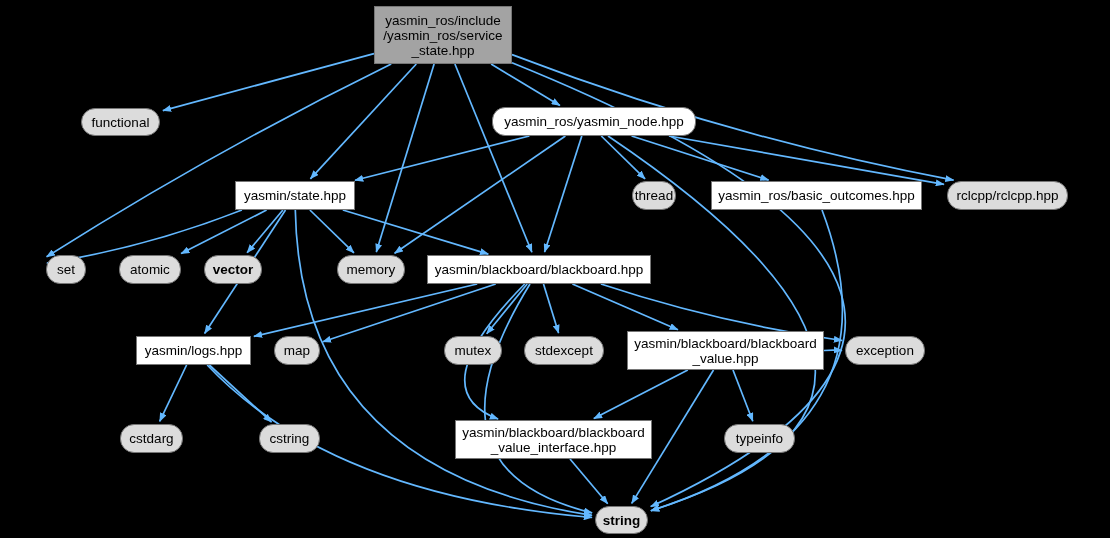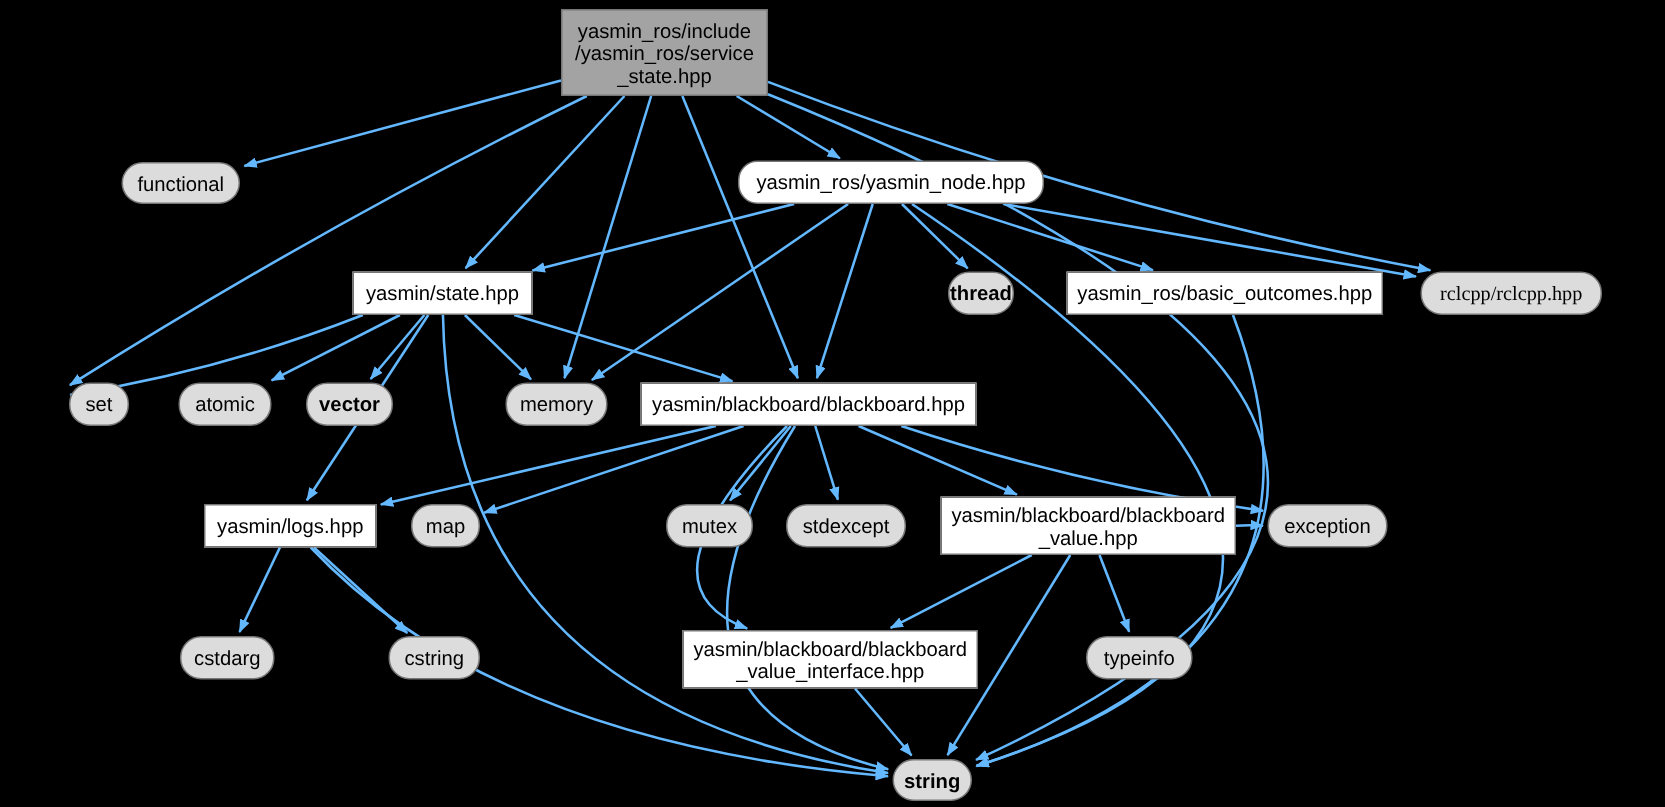--- a/index.html
+++ b/index.html
@@ -66,23 +66,23 @@
         <path d="M570.0,459.0 Q588.9,481.4 607.7,503.7"></path>
       </g>
   </svg>
   <div id="nodes">
       <div class="node root" style="left: 374px; top: 6px; width: 138px; height: 58px;">yasmin_ros/include
 /yasmin_ros/service
 _state.hpp</div>
       <div class="node gray" style="left: 81px; top: 108px; width: 79px; height: 28px;">functional</div>
       <div class="node white" style="left: 492px; top: 107px; width: 204px; height: 29px; border-radius: 13px;">yasmin_ros/yasmin_node.hpp</div>
       <div class="node white" style="left: 235px; top: 181px; width: 120px; height: 29px;">yasmin/state.hpp</div>
-      <div class="node gray" style="left: 632px; top: 181px; width: 44px; height: 29px; font-weight: bold;">thread</div>
+      <div class="node gray" style="left: 632px; top: 181px; width: 44px; height: 29px;">thread</div>
       <div class="node white" style="left: 711px; top: 181px; width: 211px; height: 29px;">yasmin_ros/basic_outcomes.hpp</div>
-      <div class="node gray" style="left: 947px; top: 181px; width: 121px; height: 29px; font-family: Liberation Serif, serif;">rclcpp/rclcpp.hpp</div>
+      <div class="node gray" style="left: 947px; top: 181px; width: 121px; height: 29px;">rclcpp/rclcpp.hpp</div>
       <div class="node gray" style="left: 4px; top: 255px; width: 40px; height: 29px; margin-left: 42px;">set</div>
       <div class="node gray" style="left: 119px; top: 255px; width: 62px; height: 29px;">atomic</div>
       <div class="node gray" style="left: 204px; top: 255px; width: 58px; height: 29px; font-weight: bold;">vector</div>
       <div class="node gray" style="left: 337px; top: 255px; width: 68px; height: 29px;">memory</div>
       <div class="node white" style="left: 427px; top: 255px; width: 224px; height: 29px;">yasmin/blackboard/blackboard.hpp</div>
       <div class="node white" style="left: 136px; top: 336px; width: 115px; height: 29px;">yasmin/logs.hpp</div>
       <div class="node gray" style="left: 274px; top: 336px; width: 46px; height: 29px;">map</div>
       <div class="node gray" style="left: 444px; top: 336px; width: 58px; height: 29px;">mutex</div>
       <div class="node gray" style="left: 524px; top: 336px; width: 80px; height: 29px;">stdexcept</div>
       <div class="node white" style="left: 627px; top: 331px; width: 197px; height: 39px;">yasmin/blackboard/blackboard

